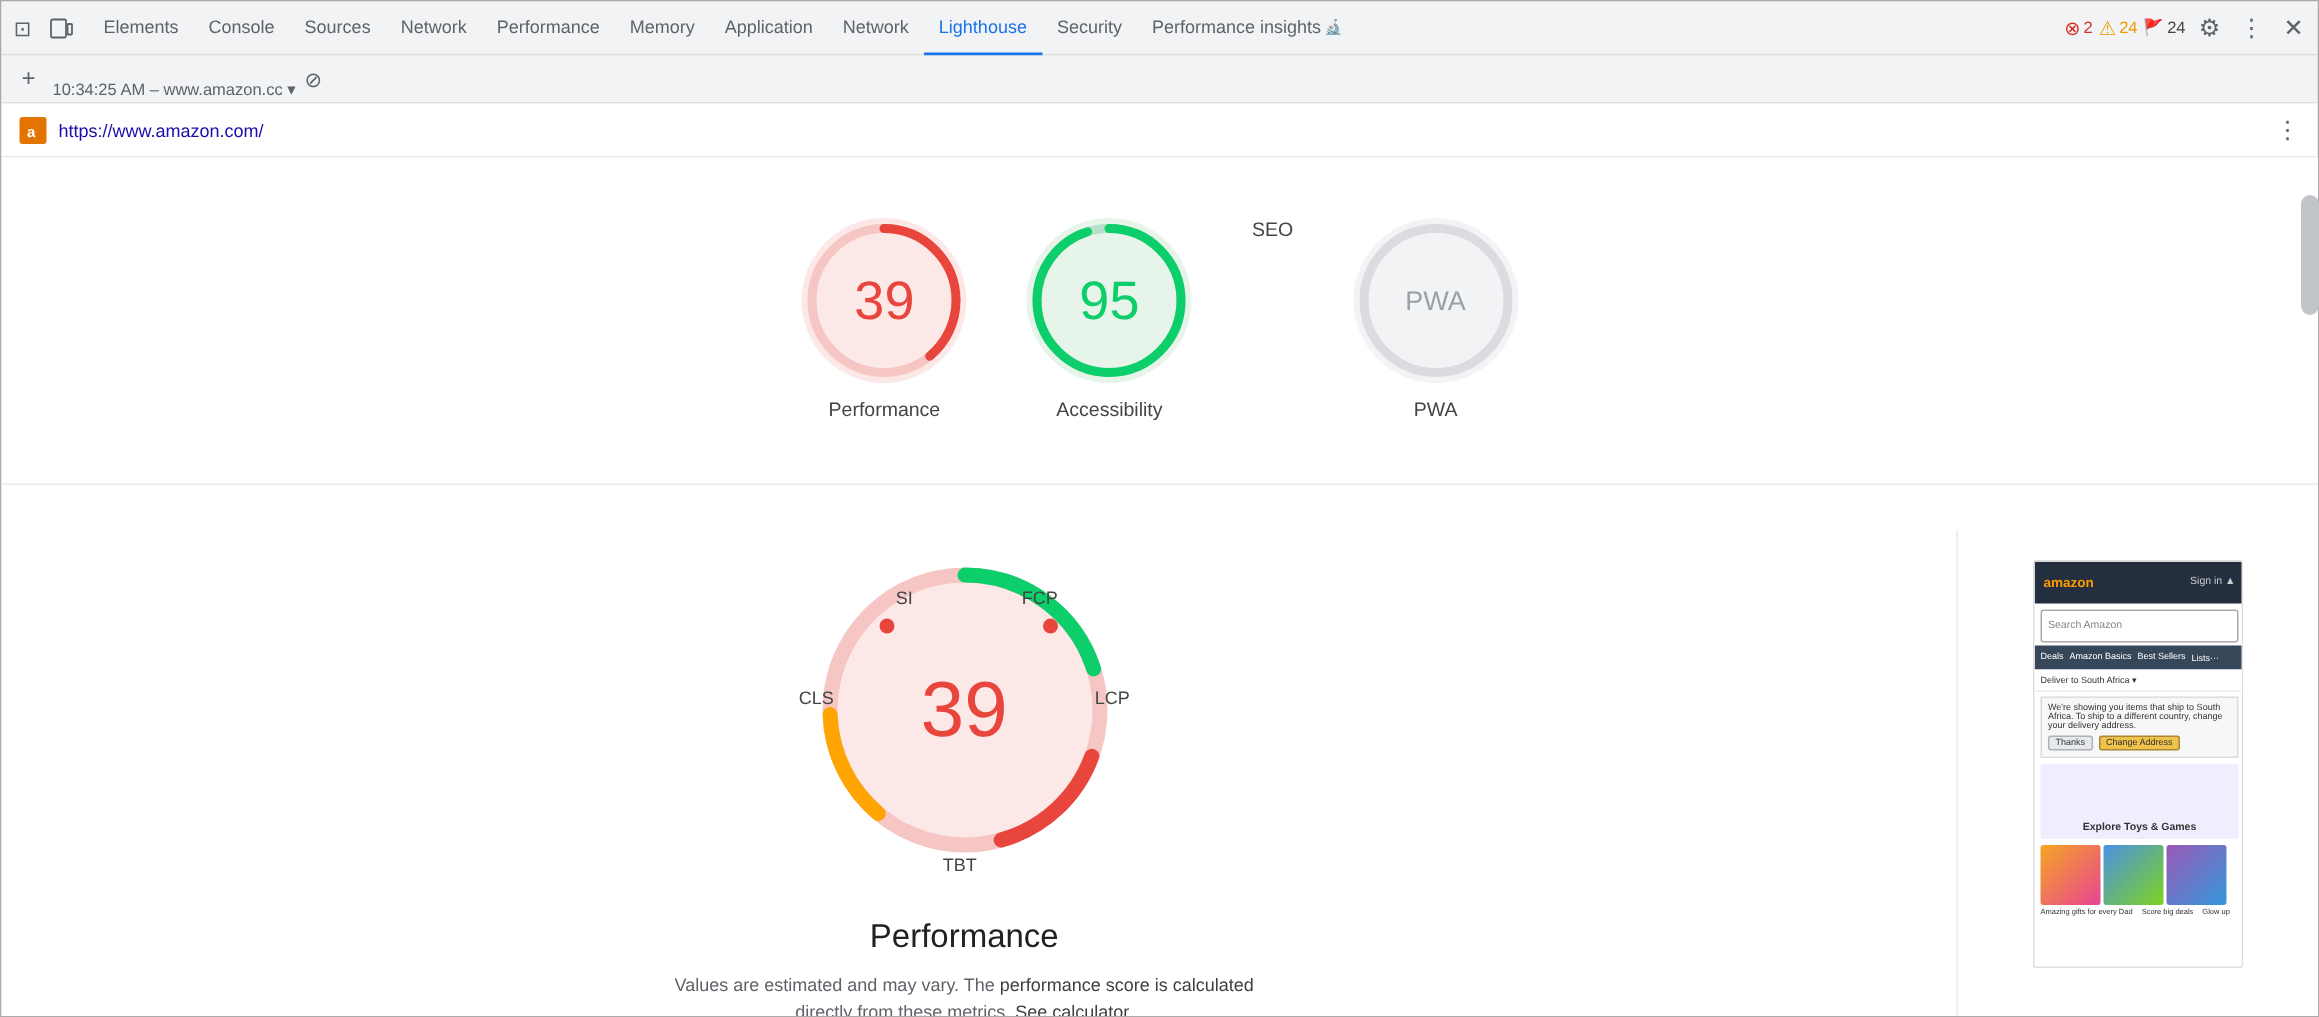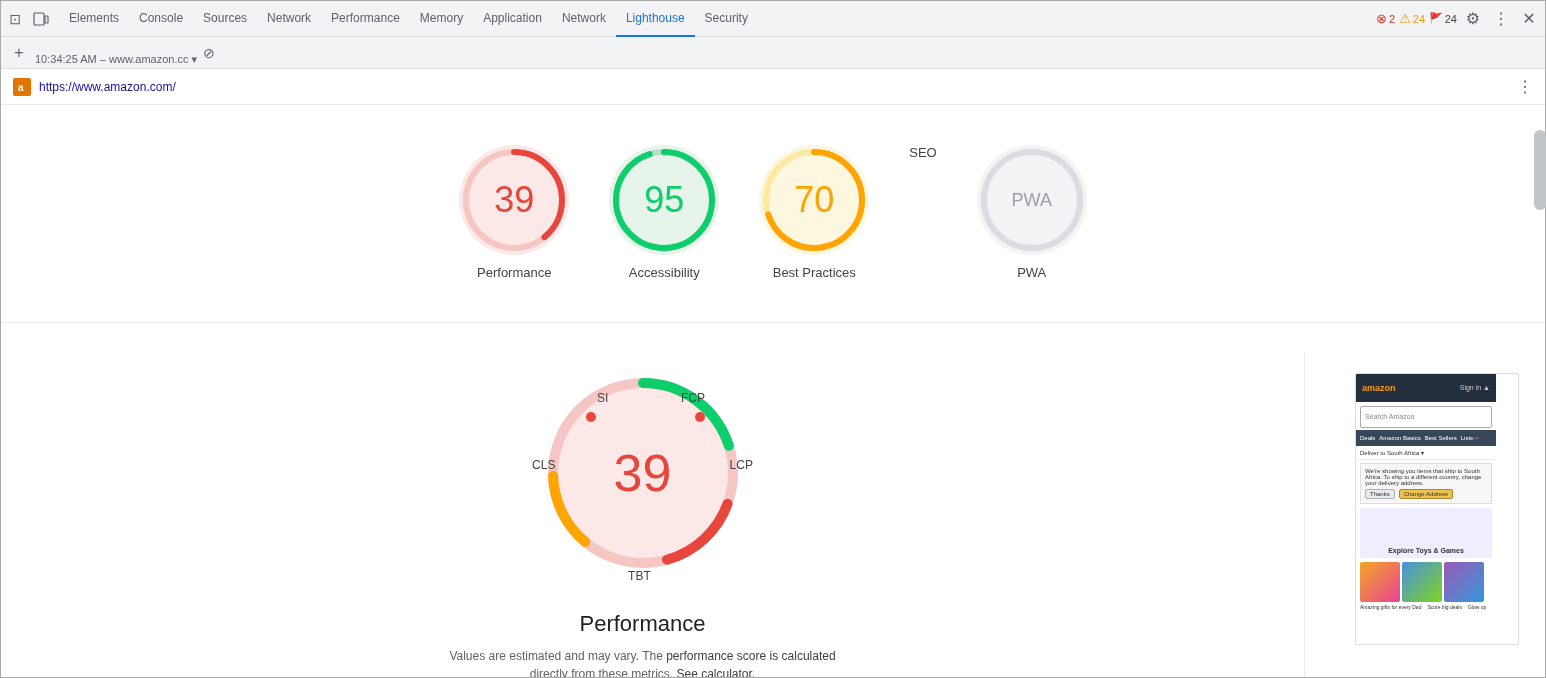--- a/index.html
+++ b/index.html
@@ -260,21 +260,21 @@
     
     .screenshot-panel {
       width: 160px;
       flex-shrink: 0;
       margin-top: 20px;
     }
     .screenshot-frame {
       border: 1px solid #ddd;
       border-radius: 2px;
       overflow: hidden;
-      width: 164px;
+      width: 140px;
     }
     .screenshot-mockup {
       width: 140px;
       height: 270px;
       background: linear-gradient(to bottom, #f8f9fa 0%, #fff 10%);
       position: relative;
       overflow: hidden;
     }
 
     
@@ -384,20 +384,24 @@
     <div class="tab-item">Elements</div>
     <div class="tab-item">Console</div>
     <div class="tab-item">Sources</div>
     <div class="tab-item">Network</div>
     <div class="tab-item">Performance</div>
     <div class="tab-item">Memory</div>
     <div class="tab-item">Application</div>
     <div class="tab-item">Network</div>
     <div class="tab-item active">Lighthouse</div>
     <div class="tab-item">Security</div>
+    <div class="tab-item">
+      <span>Performance insights</span>
+      <span style="font-size:10px;margin-left:2px;color:#5f6368;">🔬</span>
+    </div>
 
     <div class="tab-bar-right">
       <div class="error-badge">
         <span style="color:#d93025;font-size:13px;">⊗</span>
         <span>2</span>
       </div>
       <div class="warn-badge">
         <span style="color:#f29900;font-size:13px;">⚠</span>
         <span>24</span>
       </div>
@@ -451,30 +455,20 @@
           <div class="score-circle" style="background:#e6f4ea;">
             <svg viewBox="0 0 110 110">
               <circle cx="55" cy="55" r="48" fill="none" stroke="#b7dfca" stroke-width="6"></circle>
               <circle cx="55" cy="55" r="48" fill="none" stroke="#0cce6b" stroke-width="6" stroke-dasharray="301.6" stroke-dashoffset="15" stroke-linecap="round"></circle>
             </svg>
             <span class="score-number green">95</span>
           </div>
           <span class="score-label">Accessibility</span>
         </div>
 
-        <div class="score-card">
-          <div class="score-circle" style="background:#fef7e0;">
-            <svg viewBox="0 0 110 110">
-              <circle cx="55" cy="55" r="48" fill="none" stroke="#fde9a4" stroke-width="6"></circle>
-              <circle cx="55" cy="55" r="48" fill="none" stroke="#ffa400" stroke-width="6" stroke-dasharray="301.6" stroke-dashoffset="90.5" stroke-linecap="round"></circle>
-            </svg>
-            <span class="score-number orange">70</span>
-          </div>
-          <span class="score-label" style="max-width:90px;">Best Practices</span>
-        </div>
 
         <div class="score-card">
           <span class="score-label">SEO</span>
         </div>
 
         <div class="score-card">
           <div class="score-circle" style="background:#f1f3f4;">
             <svg viewBox="0 0 110 110">
               <circle cx="55" cy="55" r="48" fill="none" stroke="#dadce0" stroke-width="6"></circle>
             </svg>

